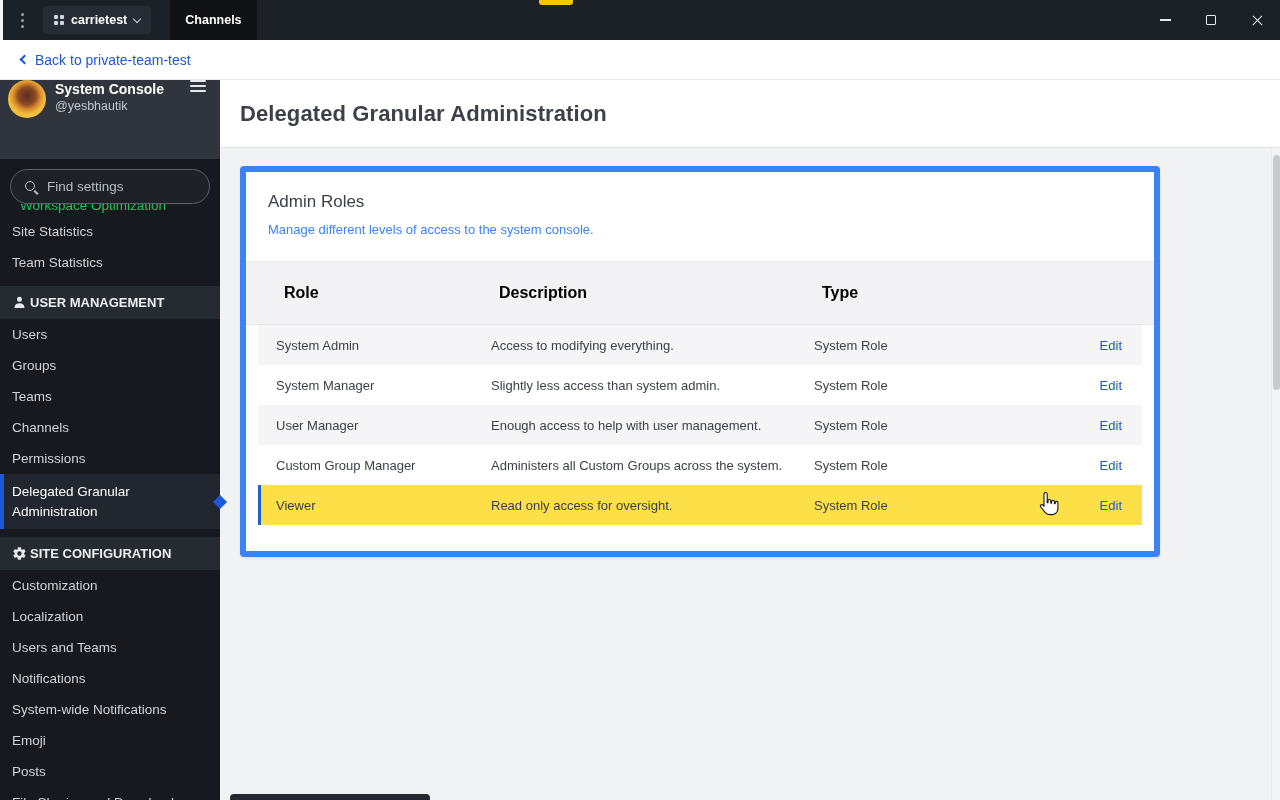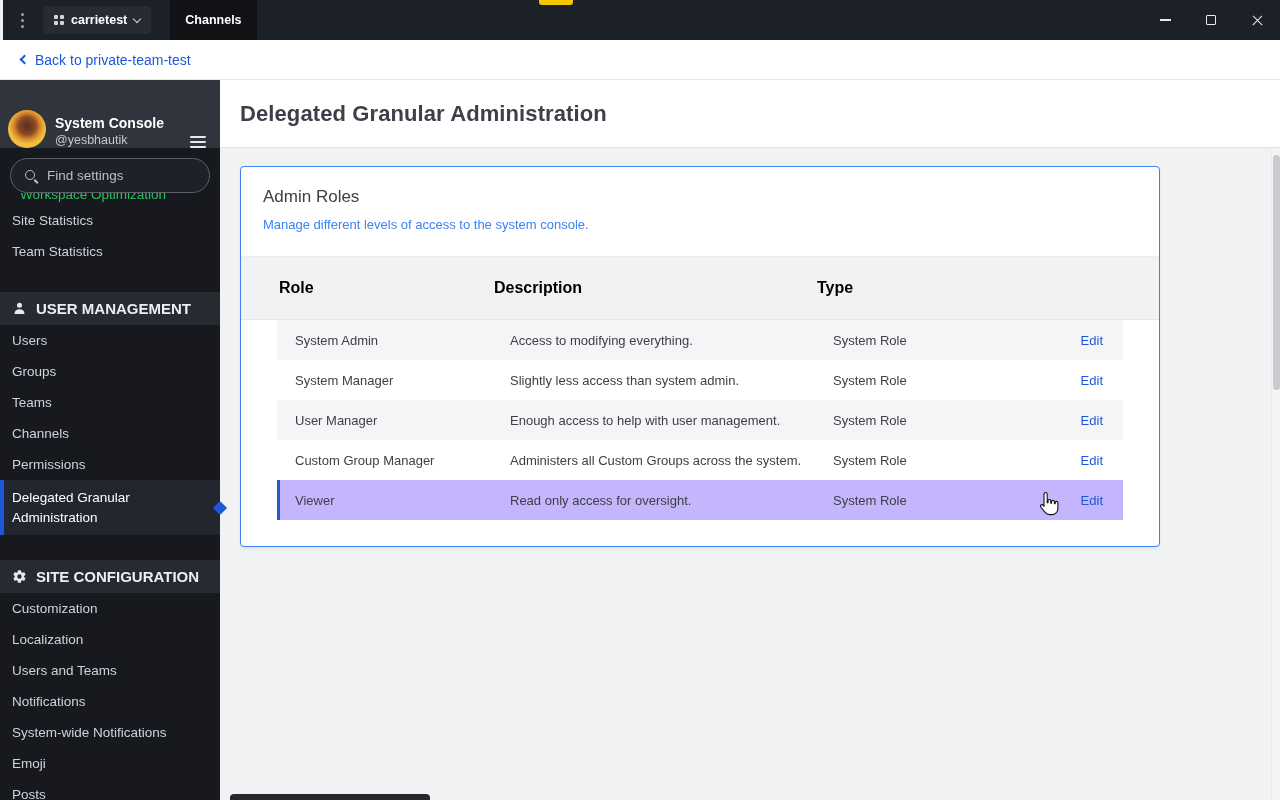--- a/index.html
+++ b/index.html
@@ -27,56 +27,56 @@
   .top-sliver{position:absolute;left:539px;top:0;width:34px;height:5px;background:#f7c600;border-radius:0 0 3px 3px;z-index:6}
   .bottom-sliver{position:absolute;left:230px;bottom:0;width:200px;height:6px;background:#26282e;border-radius:4px 4px 0 0;z-index:2}
 
   
   .backbar{position:absolute;top:40px;left:0;right:0;height:40px;background:#fff;border-bottom:1px solid #e7e8eb;display:flex;align-items:center;padding-left:21px;z-index:4}
   .back-link{display:flex;align-items:center;gap:7px;color:#1c58d9;font-size:14px;cursor:pointer}
   .chev-left{width:7px;height:7px;border-left:2px solid #1c58d9;border-bottom:2px solid #1c58d9;transform:rotate(45deg)}
 
   
   .sidebar{position:absolute;top:80px;left:0;bottom:0;width:220px;background:#17191f;z-index:3}
-  .sb-header{height:68px;background:#30343c;display:flex;align-items:flex-end;gap:9px;padding:0 14px 0 8px}
+  .sb-header{height:79px;background:#30343c;display:flex;align-items:flex-start;gap:9px;padding:0 14px 0 8px}
   .avatar{width:38px;height:38px;border-radius:50%;flex:0 0 auto;background:radial-gradient(circle at 50% 42%,#5e2b1f 0%,#8a4a24 30%,#d98a2b 46%,#f2bd3d 62%,#f6ca4a 100%)}
   .sb-head-text{line-height:1.3}
   .sb-title{color:#fff;font-size:14px;font-weight:700}
   .sb-sub{color:#c3c8d0;font-size:12.5px}
   .hamburger{margin-left:auto;display:flex;flex-direction:column;gap:3px;cursor:pointer}
   .hamburger i{width:16px;height:2px;background:#e6e8eb;border-radius:1px}
   .sb-search{margin:10px 10px 0;height:35px;border:1px solid #5a5f68;border-radius:18px;background:#1e2128;display:flex;align-items:center;gap:9px;padding:0 13px}
   .search-icon{position:relative;width:14px;height:14px;flex:0 0 auto}
   .search-icon::before{content:"";position:absolute;left:1px;top:1px;width:8px;height:8px;border:1.6px solid #bcc1c9;border-radius:50%}
   .search-icon::after{content:"";position:absolute;left:10.5px;top:10.5px;width:5px;height:1.6px;background:#bcc1c9;transform:rotate(45deg);transform-origin:0 0}
   .sb-search input{background:none;border:none;outline:none;color:#d946ef;font:inherit;font-size:13.5px;width:100%}
   .sb-search input::placeholder{color:#b9bec6}
   .sb-cut-item{height:12px;overflow:hidden;padding:0 20px;color:#22c55e;font-size:13.5px}
   .sb-cut-item span{display:block;transform:translateY(-6px)}
   .sb-item{height:31px;display:flex;align-items:center;padding:0 12px;color:#ced3da;font-size:13.5px;cursor:pointer;white-space:nowrap}
-  .sb-section{margin-top:25px;height:33px;background:#262a31;display:flex;align-items:center;gap:9px;padding:0 12px;color:#eceef1;font-size:15px;font-weight:700}
+  .sb-section{margin-top:8px;height:33px;background:#262a31;display:flex;align-items:center;gap:3px;padding:0 12px;color:#eceef1;font-size:13px;font-weight:700}
   .sb-section svg{flex:0 0 auto}
   .sb-item.active{display:block;position:relative;height:auto;padding:8px 12px;background:#22262e;color:#fff;line-height:1.45;white-space:normal}
   .sb-item.active::before{content:"";position:absolute;left:0;top:0;bottom:0;width:4px;background:#1c58d9}
   .sb-item.active .diamond{position:absolute;right:-5px;top:50%;width:10px;height:10px;background:#1c58d9;transform:translateY(-50%) rotate(45deg)}
 
   
   .main{position:absolute;top:80px;left:220px;right:0;bottom:0}
   .page-header{height:68px;background:#fff;border-bottom:1px solid #e3e4e8;display:flex;align-items:center;padding:0 20px}
   .page-title{font-size:22px;font-weight:700;color:#3d4049;letter-spacing:.1px}
   .content{position:absolute;top:68px;left:0;right:0;bottom:0;background:#f1f2f4}
-  .card{margin:18px 0 0 20px;width:920px;background:#fff;border:1px solid #3b82f6;border-radius:4px;box-shadow:0 2px 3px rgba(0,0,0,.06);overflow:hidden}
+  .card{margin:18px 0 0 20px;width:920px;background:#fff;border:6px solid #3b82f6;border-radius:4px;box-shadow:0 2px 3px rgba(0,0,0,.06);overflow:hidden}
   .card-head{padding:20px 22px 24px}
   .card-title{font-size:17px;color:#3d4049;margin-bottom:10px}
   .card-sub{font-size:13px;color:#3b82f6}
   .tbl-header{display:grid;grid-template-columns:215px 323px 1fr 62px;align-items:center;height:64px;background:#f2f2f4;border-top:1px solid #ececef;border-bottom:1px solid #e6e7eb;padding:0 40px 0 38px;font-size:16px;font-weight:700;color:#000000}
-  .tbl-body{padding:0 36px 26px}
+  .tbl-body{padding:0 12px 26px}
   .row{display:grid;grid-template-columns:215px 323px 1fr 62px;align-items:center;height:40px;padding:0 20px 0 18px;font-size:13px;color:#3d4049}
   .row:nth-child(odd){background:#f5f5f7}
-  .row.highlight{background:#c4b5fd;border-left:3px solid #2160cb;padding-left:15px}
+  .row.highlight{background:#fde047;border-left:3px solid #2160cb;padding-left:15px}
   .edit{color:#1c58d9;justify-self:end;cursor:pointer}
 
   
   .scroll-track{position:absolute;right:0;top:148px;bottom:0;width:9px;background:#f4f4f5;border-left:1px solid #ebebed;z-index:4}
   .scroll-thumb{position:absolute;left:1px;top:7px;width:7px;height:235px;background:#c9cacd;border-radius:4px}
   .cursor{position:absolute;left:1038px;top:490px;z-index:9;pointer-events:none}
 </style>
 </head>
 <body>
 

